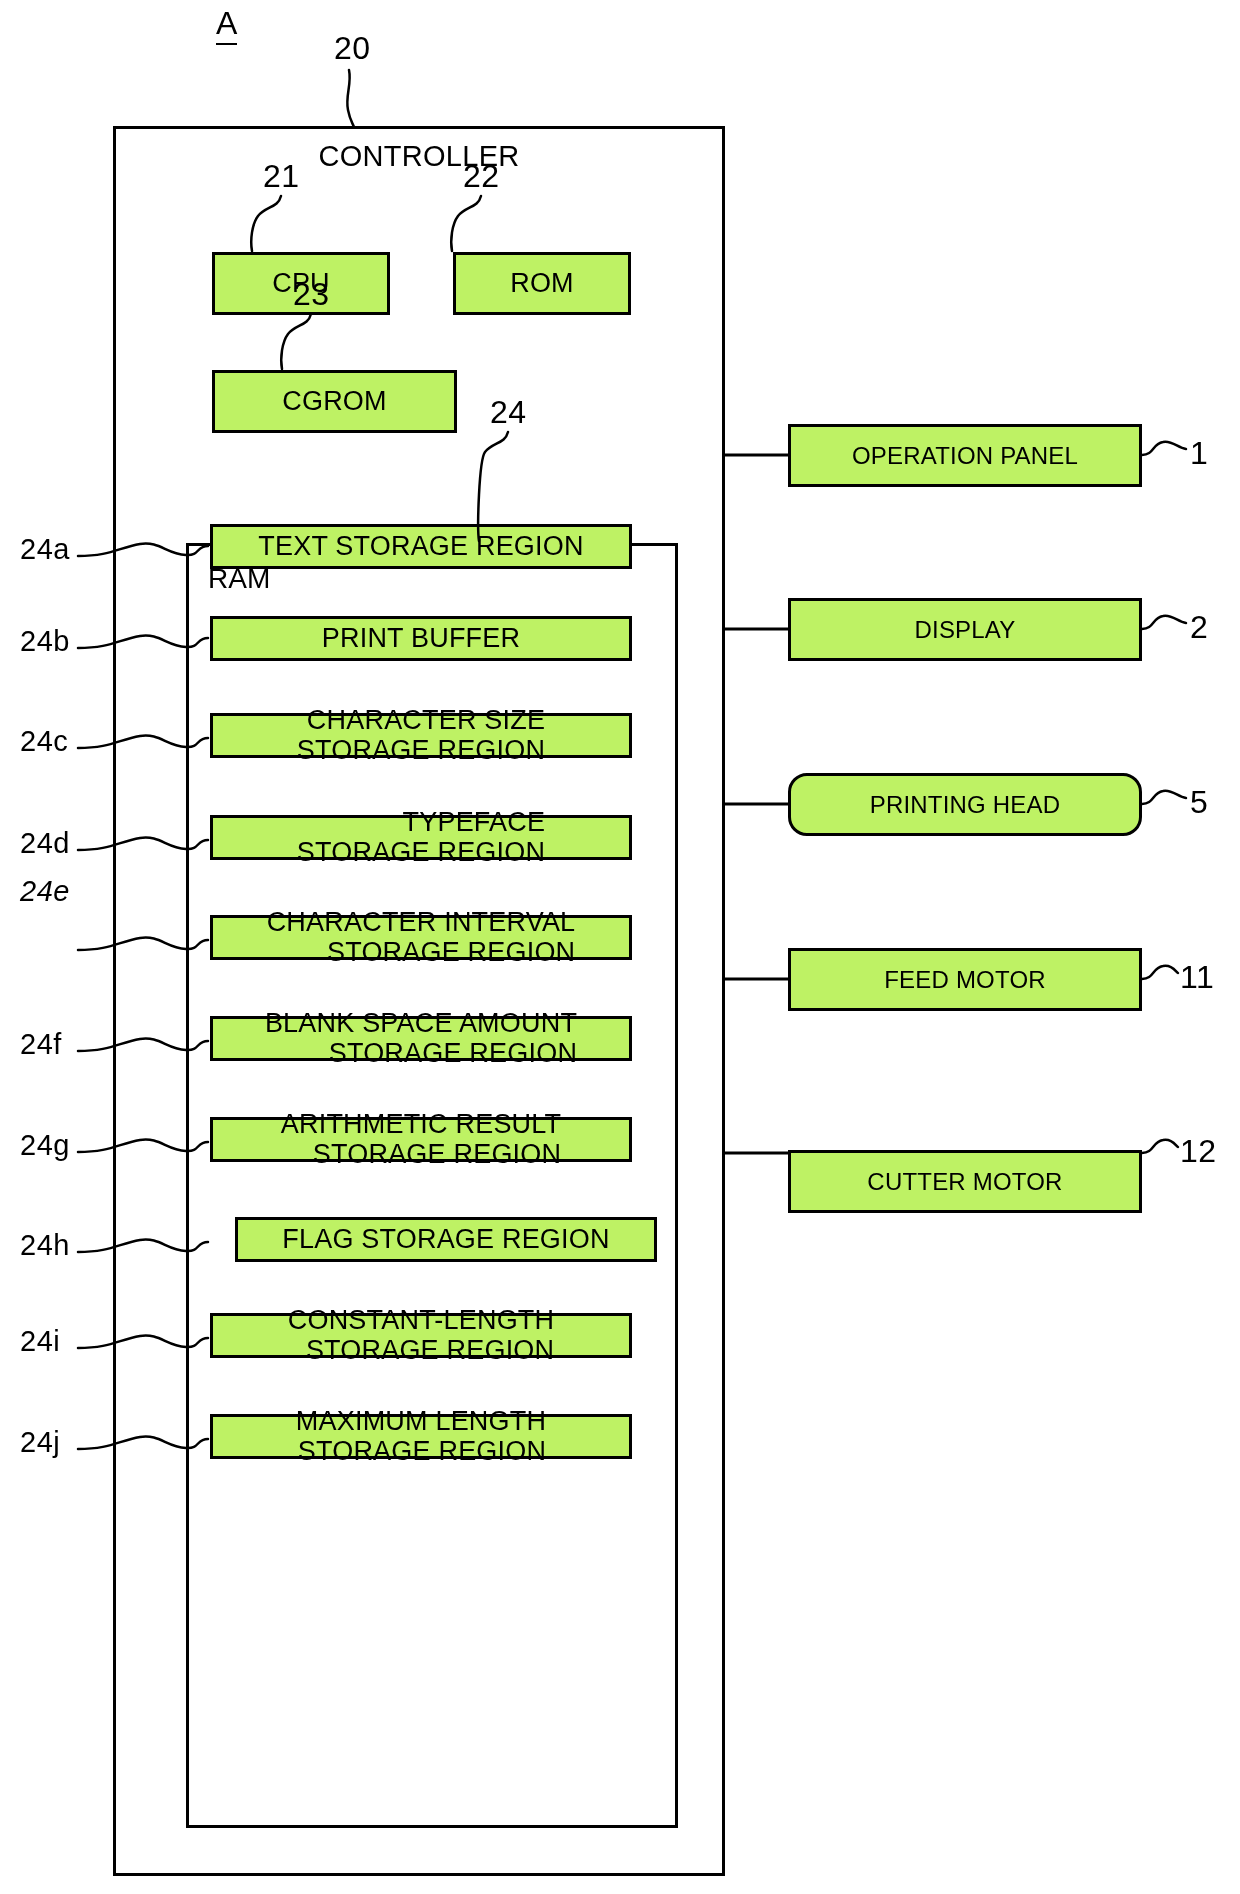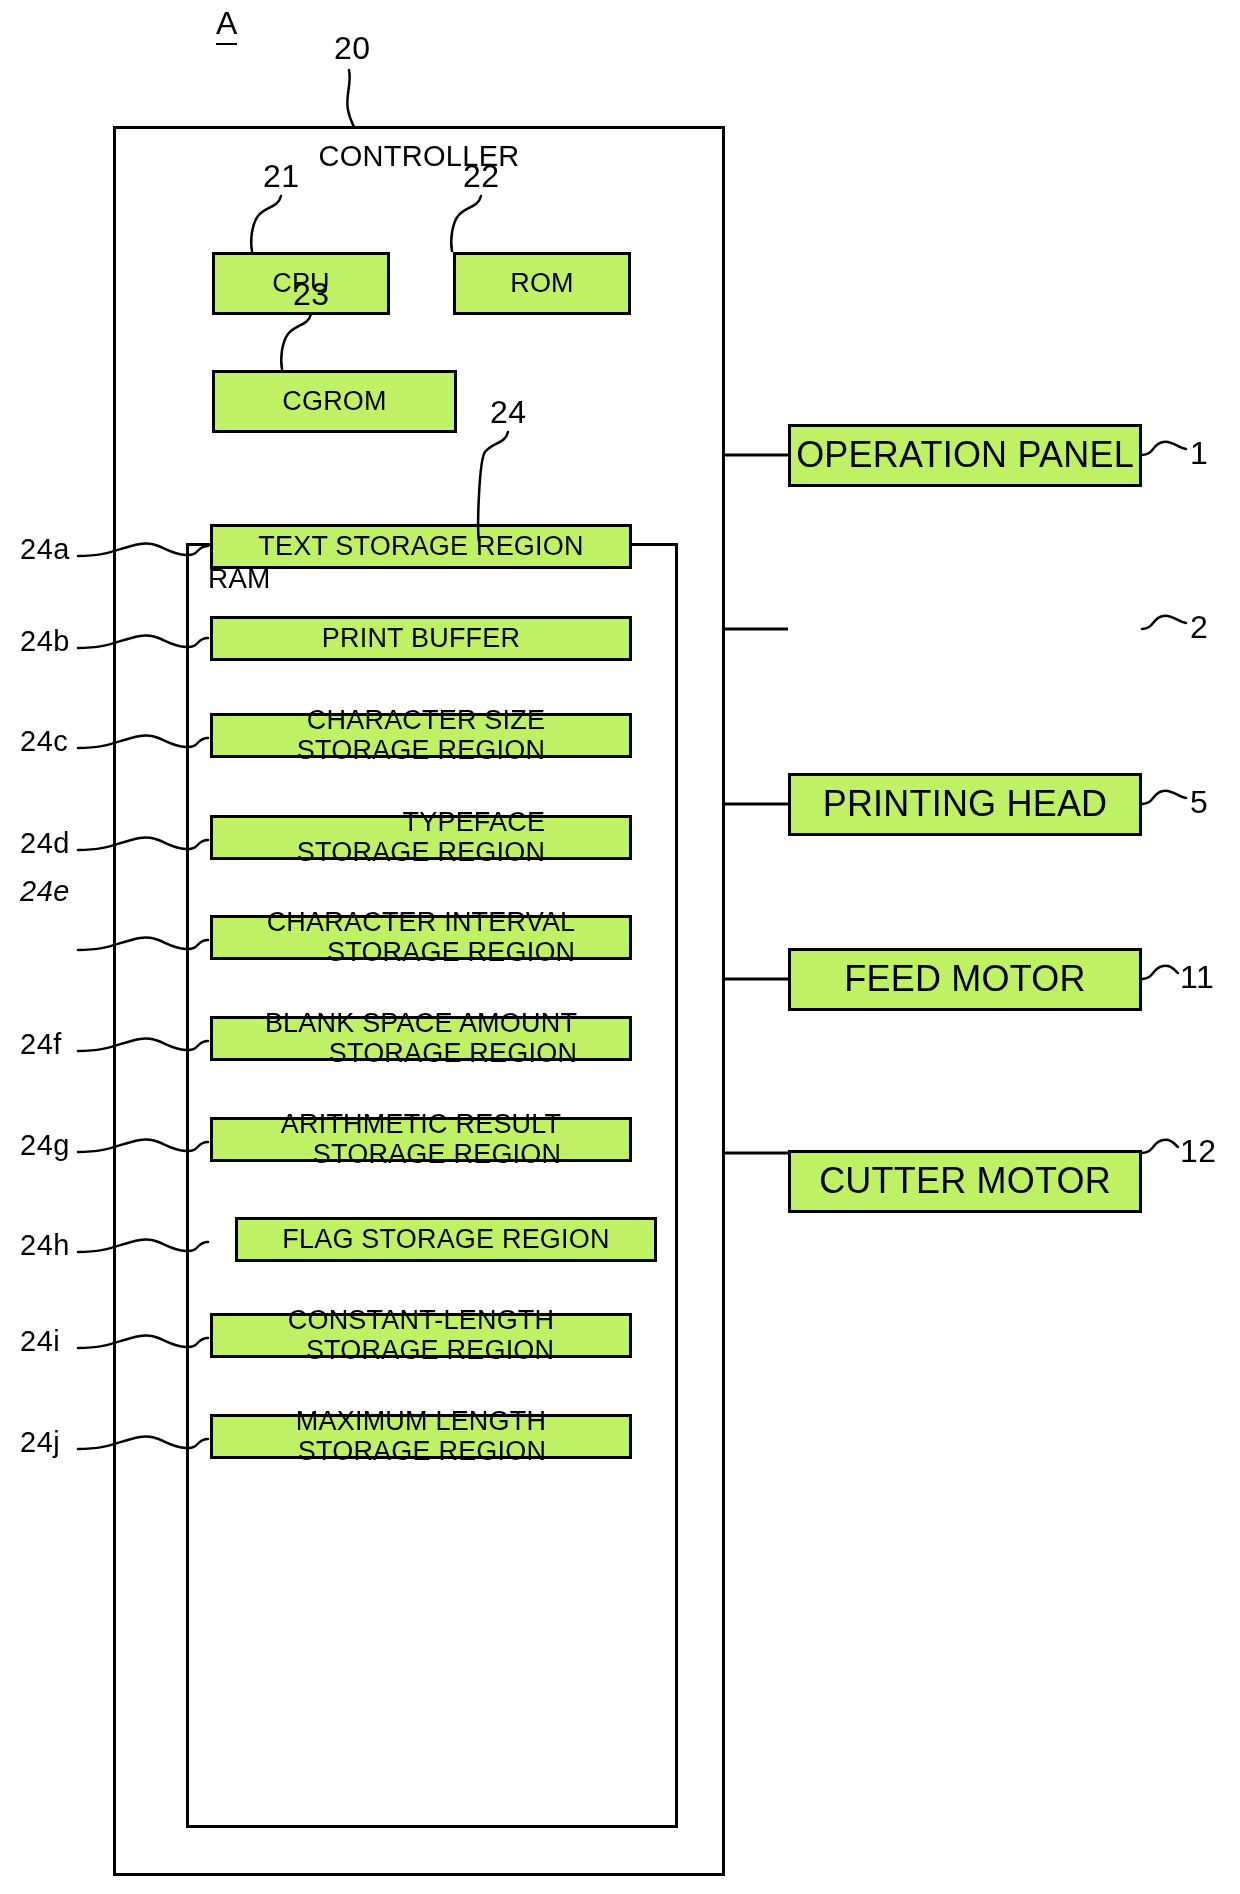--- a/index.html
+++ b/index.html
@@ -83,21 +83,21 @@
     height: 45px;
   }
   .storage-box .lbl { font-size: 27px; }
 
   
   .periph-box {
     left: 788px;
     width: 354px;
     height: 63px;
   }
-  .periph-box .lbl { font-size: 36px; }
+  .periph-box .lbl { font-size: 24px; }
 
   
   .ref {
     position: absolute;
     font-size: 32px;
     line-height: 1;
     letter-spacing: 0.5px;
   }
   .ref-small { font-size: 29px; }
 
@@ -207,23 +207,26 @@
     <span class="lbl">MAXIMUM LENGTH
 STORAGE REGION</span>
   </div>
   <div class="ref ref-small" style="left:20px; top:1428px;">24j</div>
 
   <div class="box periph-box" style="top:424px;">
     <span class="lbl">OPERATION PANEL</span>
   </div>
   <div class="ref" style="left:1190px; top:437px;">1</div>
 
+  <div class="box periph-box" style="top:598px;">
+    <span class="lbl">DISPLAY</span>
+  </div>
   <div class="ref" style="left:1190px; top:611px;">2</div>
 
-  <div class="box periph-box" style="top:773px;">
+  <div class="box periph-box" style="top:773px;border-radius:19px;">
     <span class="lbl">PRINTING HEAD</span>
   </div>
   <div class="ref" style="left:1190px; top:786px;">5</div>
 
   <div class="box periph-box" style="top:948px;">
     <span class="lbl">FEED MOTOR</span>
   </div>
   <div class="ref" style="left:1180px; top:961px;">11</div>
 
   <div class="box periph-box" style="top:1122px;margin-top:28px;">

